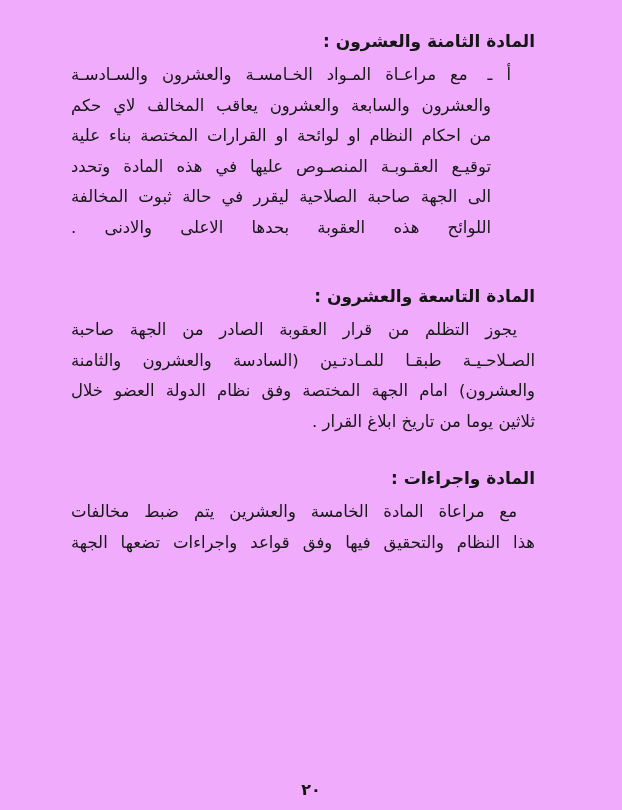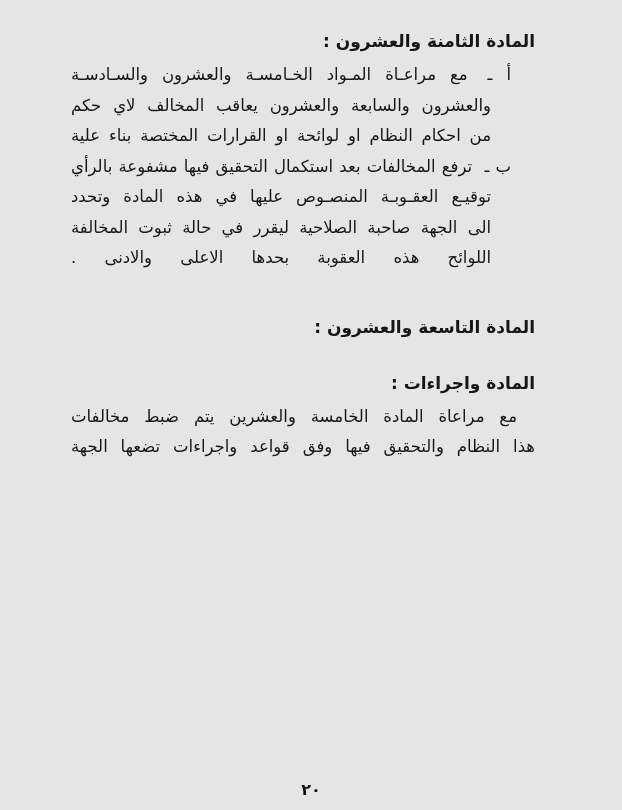--- a/index.html
+++ b/index.html
@@ -5,21 +5,21 @@
   html, body {
     margin: 0;
     padding: 0;
     background: #ffffff;
   }
   .page {
     position: relative;
     width: 622px;
     height: 810px;
     box-sizing: border-box;
-    background: #e5e5e5;
+    background: #f0abfc;
     color: #161616;
     direction: rtl;
     padding: 26px 87px 0 59px;
     font-family: "DejaVu Sans", sans-serif;
     overflow: hidden;
   }
   .article-heading {
     font-size: 17px;
     font-weight: bold;
     line-height: 30px;
@@ -74,31 +74,36 @@
   <h2 class="article-heading">المادة الثامنة والعشرون :</h2>
 
   <div class="article-body">
     <div class="clause">
       <div class="tline first-line"><span class="clause-marker">أ ـ</span> <span>مع مراعـاة المـواد الخـامسـة والعشرون والسـادسـة</span></div>
       <div class="tline">والعشرون والسابعة والعشرون يعاقب المخالف لاي حكم</div>
       <div class="tline">من احكام النظام او لوائحة او القرارات المختصة بناء علية</div>
     </div>
 
     <div class="clause">
-      <div class="tline first-line"><span class="clause-marker">ب ـ</span> <span>ترفع المخالفات بعد استكمال التحقيق فيها مشفوعة بالرأي</span></div>
       <div class="tline">توقيـع العقـوبـة المنصـوص عليها في هذه المادة وتحدد</div>
       <div class="tline">الى الجهة صاحبة الصلاحية ليقرر في حالة ثبوت المخالفة</div>
       <div class="tline">اللوائح هذه العقوبة بحدها الاعلى والادنى .</div>
     </div>
   </div>
 
   <div class="gap-lg"></div>
 
   <h2 class="article-heading">المادة التاسعة والعشرون :</h2>
 
+  <div class="article-body para">
+    <div class="tline first-line">يجوز التظلم من قرار العقوبة الصادر من الجهة صاحبة</div>
+    <div class="tline">الصـلاحـيـة طبقـا للمـادتـين (السادسة والعشرون والثامنة</div>
+    <div class="tline">والعشرون) امام الجهة المختصة وفق نظام الدولة العضو خلال</div>
+    <div class="tline align-right-last">ثلاثين يوما من تاريخ ابلاغ القرار .</div>
+  </div>
 
   <div class="gap-md"></div>
 
   <h2 class="article-heading">المادة واجراءات :</h2>
 
   <div class="article-body para">
     <div class="tline first-line">مع مراعاة المادة الخامسة والعشرين يتم ضبط مخالفات</div>
     <div class="tline">هذا النظام والتحقيق فيها وفق قواعد واجراءات تضعها الجهة</div>
   </div>
 

